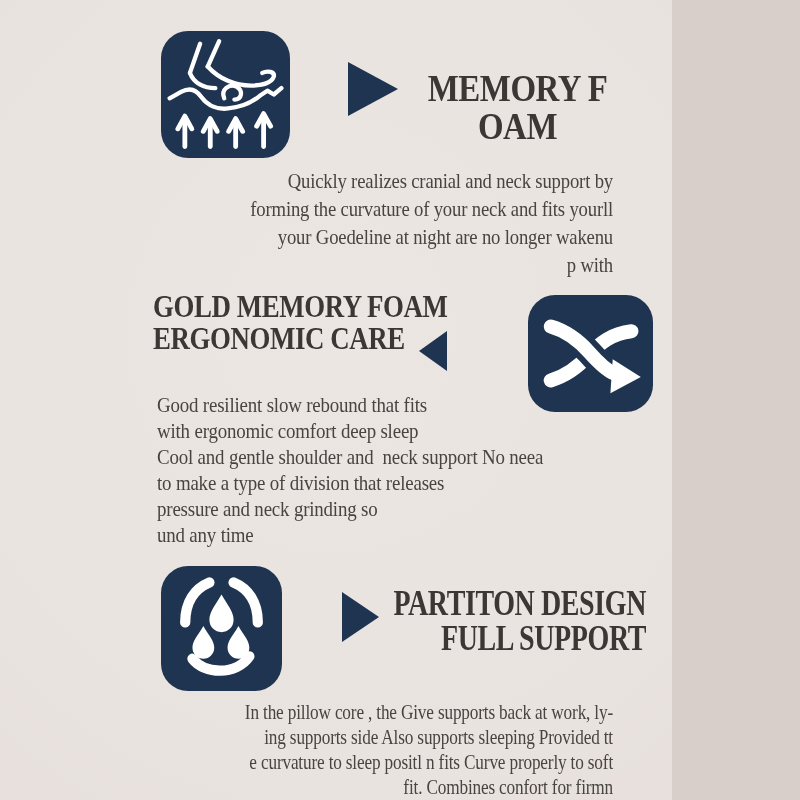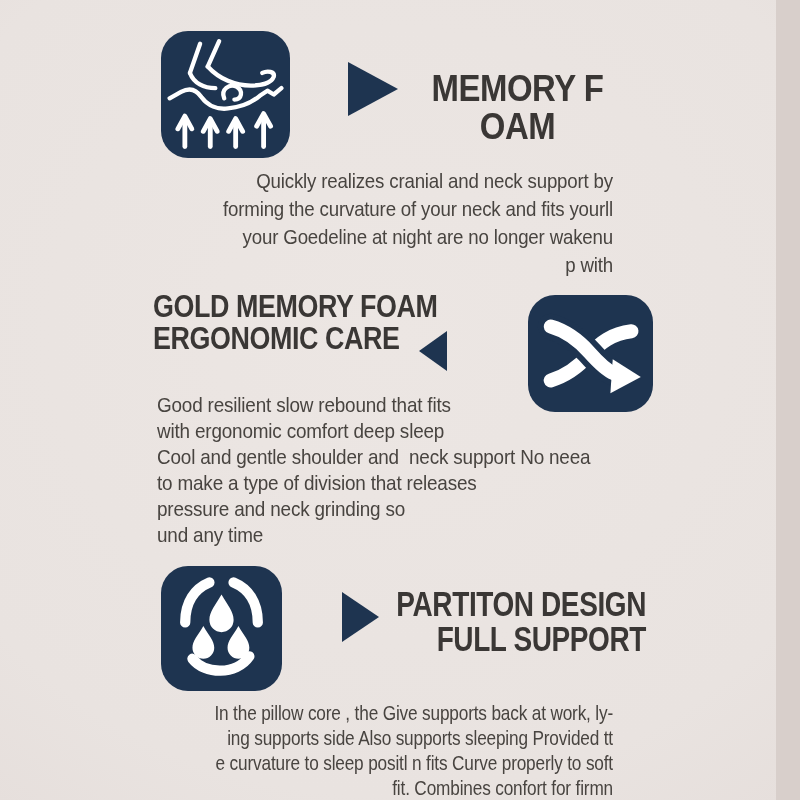--- a/index.html
+++ b/index.html
@@ -1,19 +1,19 @@
 <!DOCTYPE html>
 <html><head>
 <meta charset="utf-8">
 <style>
   html,body { margin:0; padding:0; background:#d8cfcb; }
   .canvas {
-    position:relative; width:776px; height:800px; overflow:hidden;
+    position:relative; width:672px; height:800px; overflow:hidden;
     background: radial-gradient(130% 115% at 50% 42%, #ece6e3 0%, #e9e3e0 50%, #e3dbd8 78%, #d7cdc9 100%);
-    font-family:Liberation Sans, sans-serif;
+    font-family:Liberation Serif, serif;
   }
   .tile { position:absolute; background:#1e3450; border-radius:27px; }
   .tile svg { display:block; width:100%; height:100%; }
   .tri { position:absolute; width:0; height:0; }
   #t1 { left:348px; top:62px; border-top:27px solid transparent; border-bottom:27px solid transparent; border-left:50px solid #1e3450; }
   #t2 { left:419px; top:331px; border-top:20px solid transparent; border-bottom:20px solid transparent; border-right:28px solid #1e3450; }
   #t3 { left:342px; top:592px; border-top:25px solid transparent; border-bottom:25px solid transparent; border-left:37px solid #1e3450; }
 
   .heading { position:absolute; font-weight:bold; color:#3a3735; letter-spacing:-0.5px; }
   .heading .hl { white-space:pre; }

